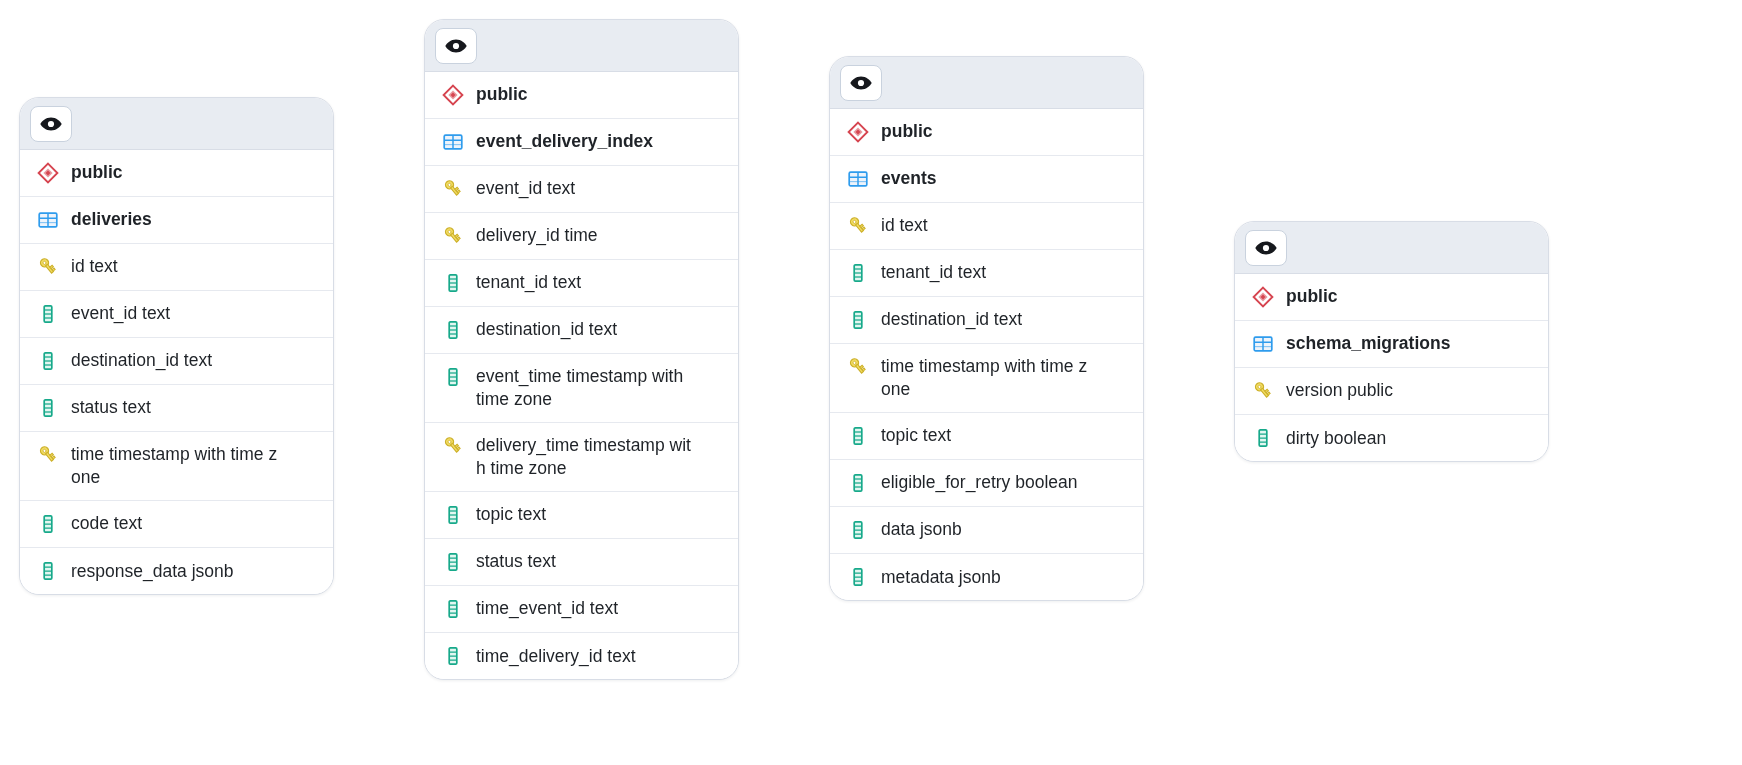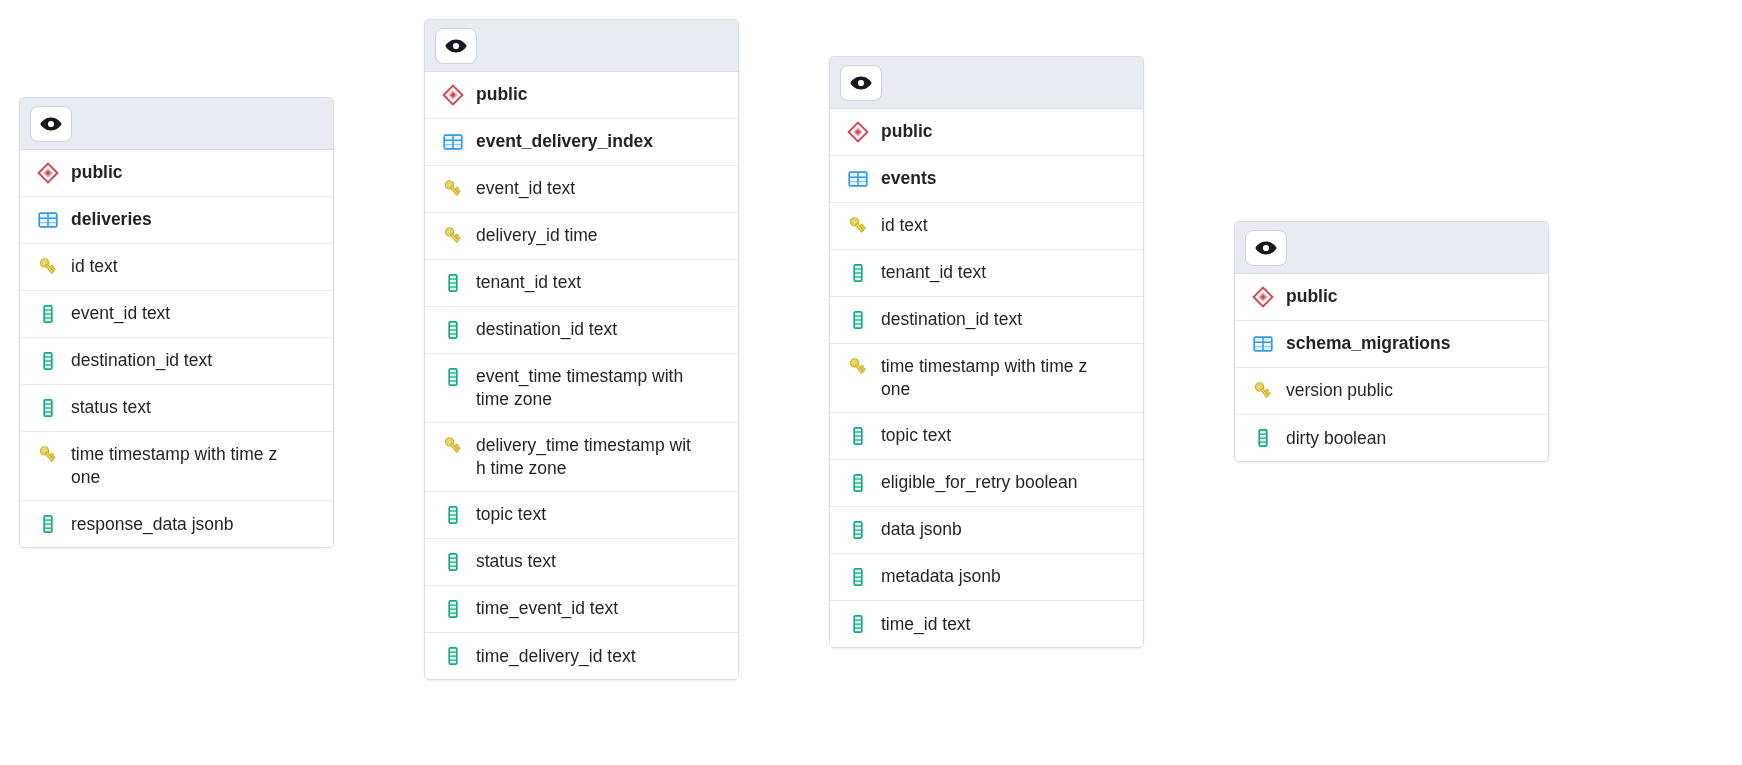--- a/index.html
+++ b/index.html
@@ -15,21 +15,21 @@
   #canvas {
     position: relative;
     width: 1742px;
     height: 765px;
   }
 
   .table-card {
     position: absolute;
     background: #ffffff;
     border: 1px solid #d8dde6;
-    border-radius: 5px;
+    border-radius: 20px;
     box-shadow: 0 1px 3px rgba(16,24,40,0.07);
     overflow: hidden;
   }
 
   .card-header {
     background: #e8ecf2;
     border-bottom: 1px solid #d8dde6;
     height: 52px;
     display: flex;
     align-items: center;
@@ -191,20 +191,31 @@
         </div>
         <div class="row">
           <span class="row-icon">
             <svg width="22" height="22" viewBox="0 0 22 22">
               <rect x="7.2" y="2.8" width="7.6" height="16.4" rx="1.2" fill="#e3f7f1" stroke="#17a98a" stroke-width="1.7"></rect>
               <line x1="7.2" y1="7.0" x2="14.8" y2="7.0" stroke="#17a98a" stroke-width="1.25"></line>
               <line x1="7.2" y1="11.0" x2="14.8" y2="11.0" stroke="#17a98a" stroke-width="1.25"></line>
               <line x1="7.2" y1="15.0" x2="14.8" y2="15.0" stroke="#17a98a" stroke-width="1.25"></line>
             </svg>
           </span>
+          <span class="row-label">code text</span>
+        </div>
+        <div class="row">
+          <span class="row-icon">
+            <svg width="22" height="22" viewBox="0 0 22 22">
+              <rect x="7.2" y="2.8" width="7.6" height="16.4" rx="1.2" fill="#e3f7f1" stroke="#17a98a" stroke-width="1.7"></rect>
+              <line x1="7.2" y1="7.0" x2="14.8" y2="7.0" stroke="#17a98a" stroke-width="1.25"></line>
+              <line x1="7.2" y1="11.0" x2="14.8" y2="11.0" stroke="#17a98a" stroke-width="1.25"></line>
+              <line x1="7.2" y1="15.0" x2="14.8" y2="15.0" stroke="#17a98a" stroke-width="1.25"></line>
+            </svg>
+          </span>
           <span class="row-label">response_data jsonb</span>
         </div>
       </div>
   </div>
 
   <div class="table-card" id="card-event-delivery-index">
     <div class="card-header">
       <div class="eye-button">
         <span>
           <svg width="24" height="24" viewBox="0 0 24 24">
@@ -481,31 +492,20 @@
           <span class="row-icon">
             <svg width="22" height="22" viewBox="0 0 22 22">
               <rect x="7.2" y="2.8" width="7.6" height="16.4" rx="1.2" fill="#e3f7f1" stroke="#17a98a" stroke-width="1.7"></rect>
               <line x1="7.2" y1="7.0" x2="14.8" y2="7.0" stroke="#17a98a" stroke-width="1.25"></line>
               <line x1="7.2" y1="11.0" x2="14.8" y2="11.0" stroke="#17a98a" stroke-width="1.25"></line>
               <line x1="7.2" y1="15.0" x2="14.8" y2="15.0" stroke="#17a98a" stroke-width="1.25"></line>
             </svg>
           </span>
           <span class="row-label">metadata jsonb</span>
         </div>
-        <div class="row">
-          <span class="row-icon">
-            <svg width="22" height="22" viewBox="0 0 22 22">
-              <rect x="7.2" y="2.8" width="7.6" height="16.4" rx="1.2" fill="#e3f7f1" stroke="#17a98a" stroke-width="1.7"></rect>
-              <line x1="7.2" y1="7.0" x2="14.8" y2="7.0" stroke="#17a98a" stroke-width="1.25"></line>
-              <line x1="7.2" y1="11.0" x2="14.8" y2="11.0" stroke="#17a98a" stroke-width="1.25"></line>
-              <line x1="7.2" y1="15.0" x2="14.8" y2="15.0" stroke="#17a98a" stroke-width="1.25"></line>
-            </svg>
-          </span>
-          <span class="row-label">time_id text</span>
-        </div>
       </div>
   </div>
 
   <div class="table-card" id="card-schema-migrations">
     <div class="card-header">
       <div class="eye-button">
         <span>
           <svg width="24" height="24" viewBox="0 0 24 24">
             <path d="M12 5.5C6.8 5.5 2.7 9.2 1.3 12c1.4 2.8 5.5 6.5 10.7 6.5S21.3 14.8 22.7 12C21.3 9.2 17.2 5.5 12 5.5z" fill="#16181d"></path>
             <circle cx="12" cy="12" r="3.1" fill="#ffffff"></circle>

